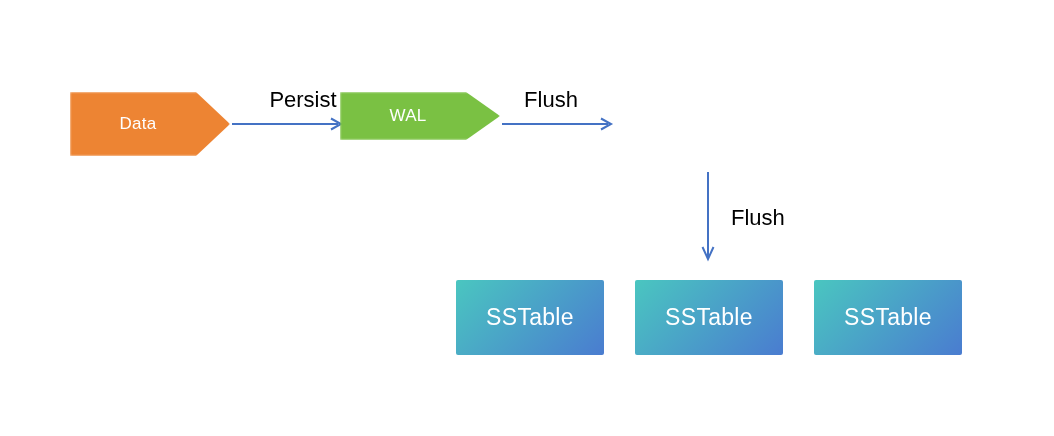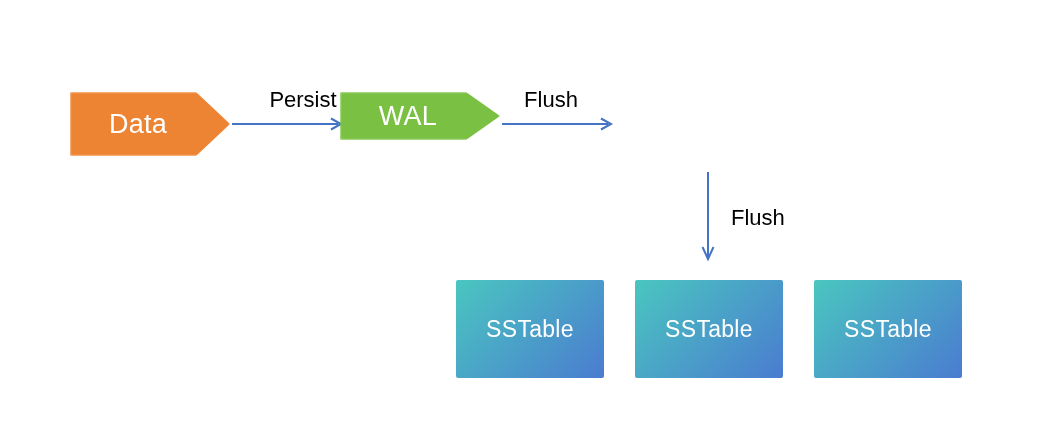--- a/index.html
+++ b/index.html
@@ -25,21 +25,21 @@
   .chevron-bg {
     position: absolute;
     inset: 0;
     background: var(--c, #999);
     clip-path: polygon(0 0, calc(100% - 34px) 0, 100% 50%, calc(100% - 34px) 100%, 0 100%);
     filter: blur(1px);
   }
   .node-label {
     position: relative;
     color: var(--node-text, #ffffff);
-    font-size: 27px;
+    font-size: 17px;
     letter-spacing: 0.3px;
     padding-right: 24px;
     white-space: nowrap;
   }
   .node-data      { left: 70px;  top: 92px; width: 160px; height: 64px; }
   .node-wal       { left: 340px; top: 92px; width: 160px; height: 48px; }
   .node-memtables { left: 608px; top: 92px; width: 244px; height: 65px; }
 
   
   .arrow {
@@ -66,21 +66,21 @@
   }
   .label-persist { left: 248px; top: 87px; width: 110px; text-align: center; }
   .label-apply   { left: 496px; top: 87px; width: 110px; text-align: center; }
   .label-flush   { left: 731px; top: 205px; }
 
   
   .sstable {
     position: absolute;
     top: 280px;
     width: 148px;
-    height: 98px;
+    height: 75px;
     display: flex;
     align-items: center;
     justify-content: center;
     background: linear-gradient(135deg, var(--g1, #4AC6C0), var(--g2, #4A7CD0));
     border-radius: 2px;
   }
   .sstable-label {
     color: var(--node-text, #ffffff);
     font-size: 23px;
     letter-spacing: 0.3px;

